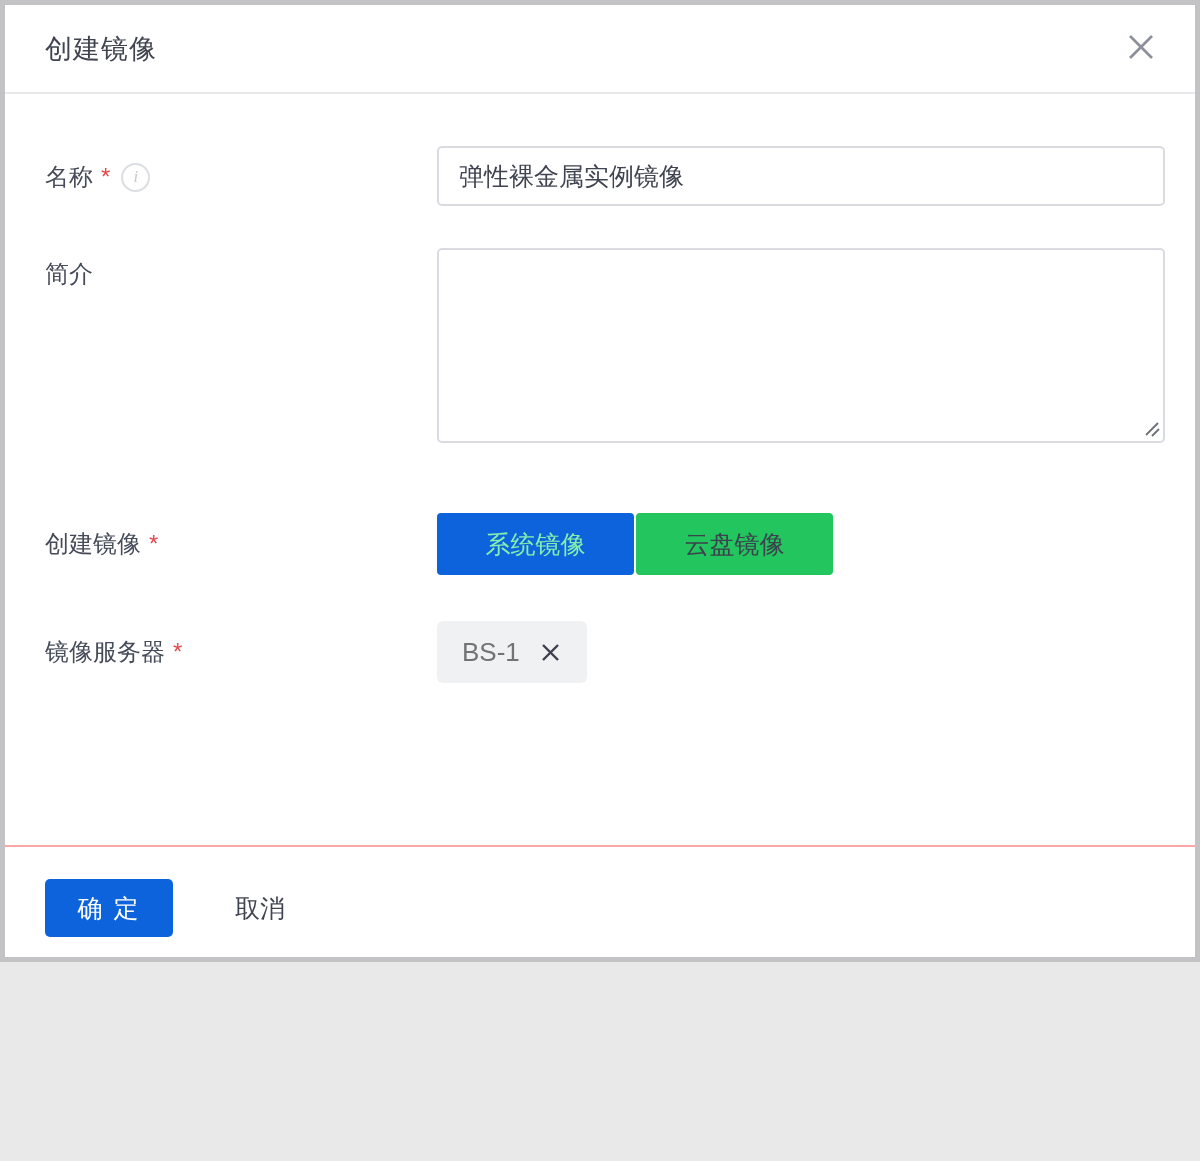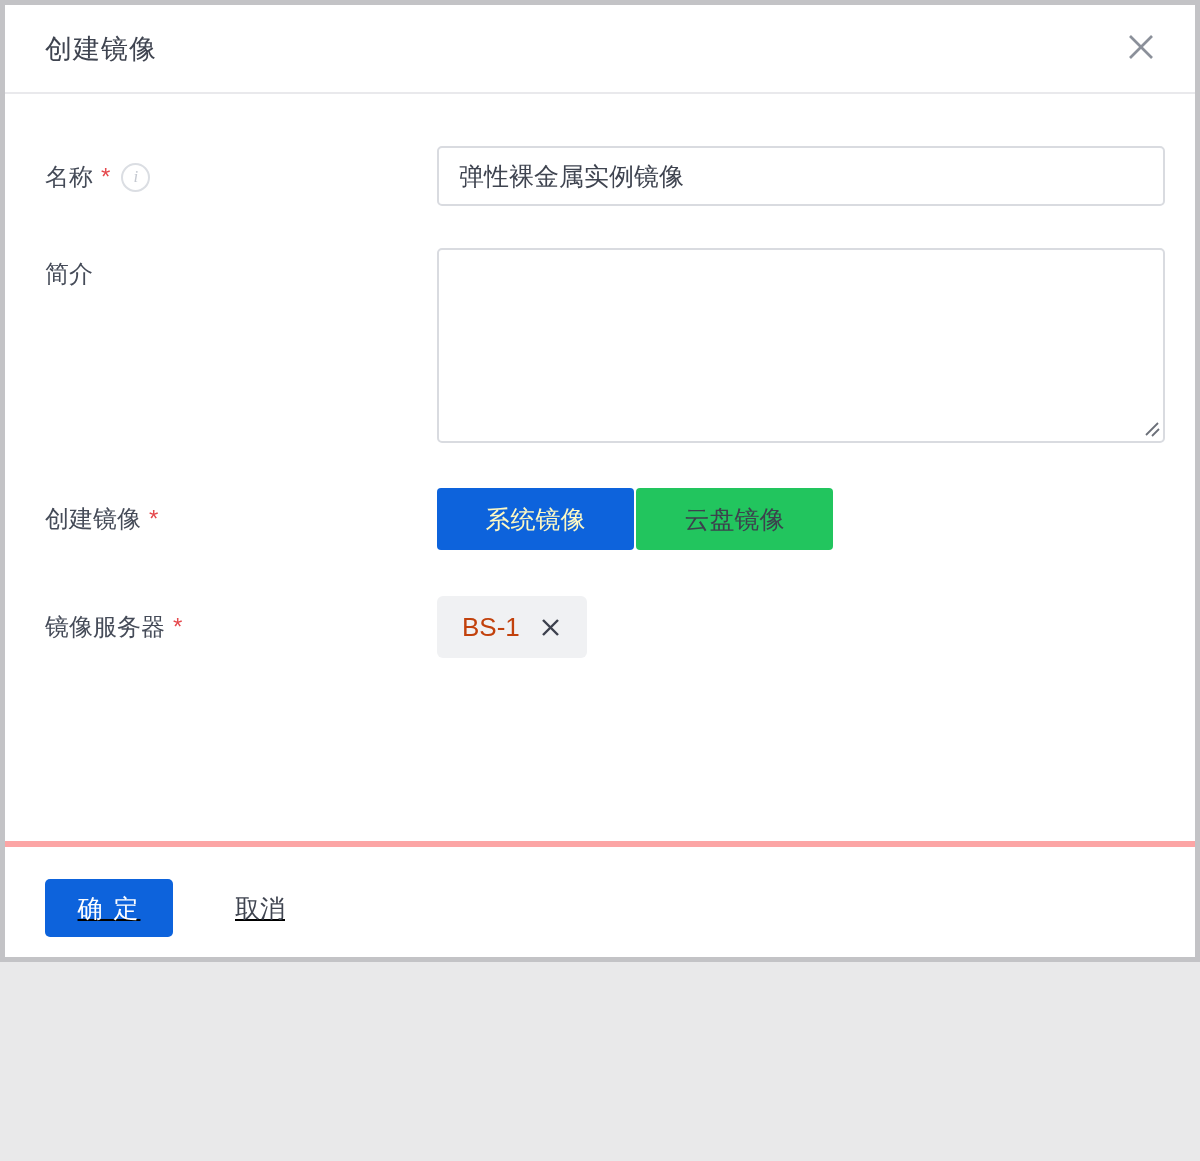--- a/index.html
+++ b/index.html
@@ -25,21 +25,21 @@
     width:40px; height:40px;
     display:flex; align-items:center; justify-content:center;
     cursor:pointer; background:none; border:none;
   }
 
   
   .modal-body { flex:1; padding:52px 30px 0 40px; overflow:hidden; }
   .form-row { display:flex; align-items:flex-start;gap:40px; }
   .form-row + .form-row { margin-top:0; }
   .row-name   { margin-bottom:42px; }
-  .row-desc   { margin-bottom:45px; }
+  .row-desc   { margin-bottom:70px; }
   .row-type   { margin-bottom:46px; }
   .row-label {
     flex:none; width:340px;
     padding-top:15px;
     display:flex; align-items:center;
     font-size:24px; color:#454b58;
   }
   .row-desc .row-label { padding-top:10px; }
   .req-mark { color:#e5494d; margin-left:8px; font-size:24px; }
   .info-icon {
@@ -74,41 +74,41 @@
 
   
   .toggle-group { display:flex; gap:2px; }
   .toggle-btn {
     min-width:197px; height:62px; padding:0 30px;
     display:flex; align-items:center; justify-content:center;
     background:#22c55e; color:#3c414d;
     font-size:25px; border:none; border-radius:4px;
     cursor:pointer; font-family:inherit;
   }
-  .toggle-btn.selected { background:#0d63dc; color:#fef9c3; }
+  .toggle-btn.selected { background:#0d63dc; color:#86efac; }
 
   
   .tag {
     display:inline-flex; align-items:center;
     height:62px; padding:0 25px;
     background:#f0f1f3; border-radius:6px;
-    font-size:26px; color:#c2410c;
+    font-size:26px; color:#737373;
   }
   .tag-close {
     margin-left:19px; background:none; border:none;
     display:inline-flex; align-items:center; justify-content:center;
     cursor:pointer; line-height:0;
   }
 
   
   .modal-footer {
     flex:none;
-    border-top:6px solid #fca5a5;
+    border-top:2px solid #fca5a5;
     padding:32px 40px 20px;
-    display:flex; text-decoration:underline;
+    display:flex; 
   }
   .confirm-btn {
     width:128px; height:58px;
     background:#0d63dc; color:#ffffff;
     border:none; border-radius:5px;
     font-size:25px; font-family:inherit; cursor:pointer;
     letter-spacing:2px;
   }
   .cancel-btn {
     margin-left:62px;

